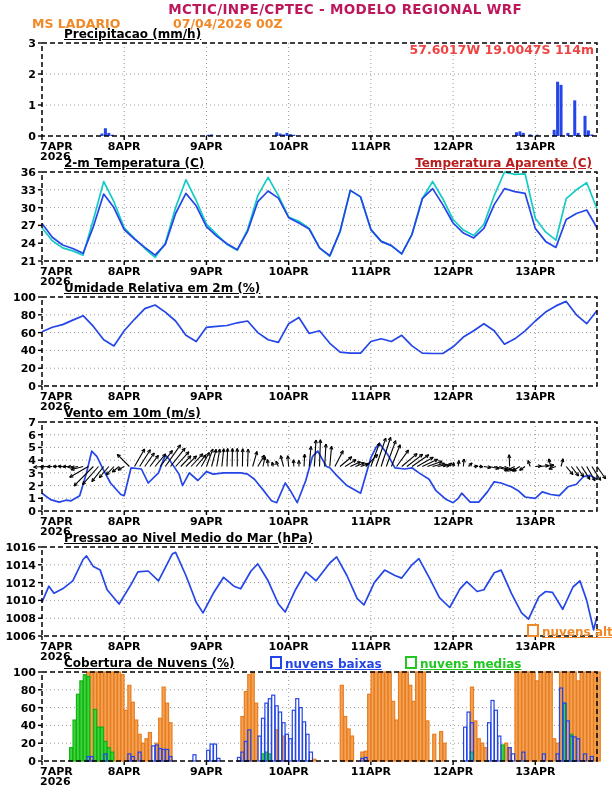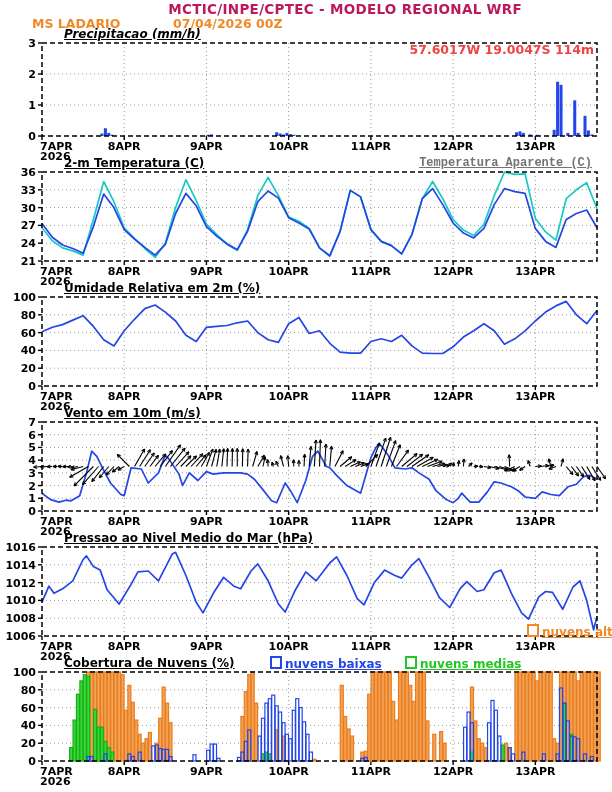--- a/index.html
+++ b/index.html
@@ -797,25 +797,25 @@
     </svg>
 
   <div class="txt hdr" style="left: 0px; top: 1px; width: 522px; text-align: right; color: #be185d;">MCTIC/INPE/CPTEC - MODELO REGIONAL WRF</div>
 
   <div class="txt sub" style="left: 32px; top: 16px; color: rgb(240, 138, 40);">MS LADARIO</div>
 
   <div class="txt sub" style="left: 173px; top: 16px; color: rgb(240, 138, 40);">07/04/2026 00Z</div>
 
   <div class="txt sub" style="left: 300px; top: 42px; width: 294px; text-align: right; color: #ef4444;">57.6017W 19.0047S 114m</div>
 
-  <div class="txt ptitle" style="left:64px;top:27px;font-style:italic;">Precipitacao (mm/h)</div>
+  <div class="txt ptitle" style="left:64px;top:27px;">Precipitacao (mm/h)</div>
 
   <div class="txt ptitle" style="left:64px;top:156px;">2-m Temperatura (C)</div>
 
-  <div class="txt ptitle" style="left: 300px; top: 156px; width: 292px; text-align: right; color: #737373; font-family: Liberation Mono, monospace;">Temperatura Aparente (C)</div>
+  <div class="txt ptitle" style="left: 300px; top: 156px; width: 292px; text-align: right; color: #b91c1c;">Temperatura Aparente (C)</div>
 
   <div class="txt ptitle" style="left:64px;top:281px;">Umidade Relativa em 2m (%)</div>
 
   <div class="txt ptitle" style="left:64px;top:406px;">Vento em 10m (m/s)</div>
 
   <div class="txt ptitle" style="left:64px;top:531px;">Pressao ao Nivel Medio do Mar (hPa)</div>
 
   <div class="txt ptitle" style="left:64px;top:656px;">Cobertura de Nuvens (%)</div>
 
   <div class="lg-item" style="left:254px;top:656px;">

